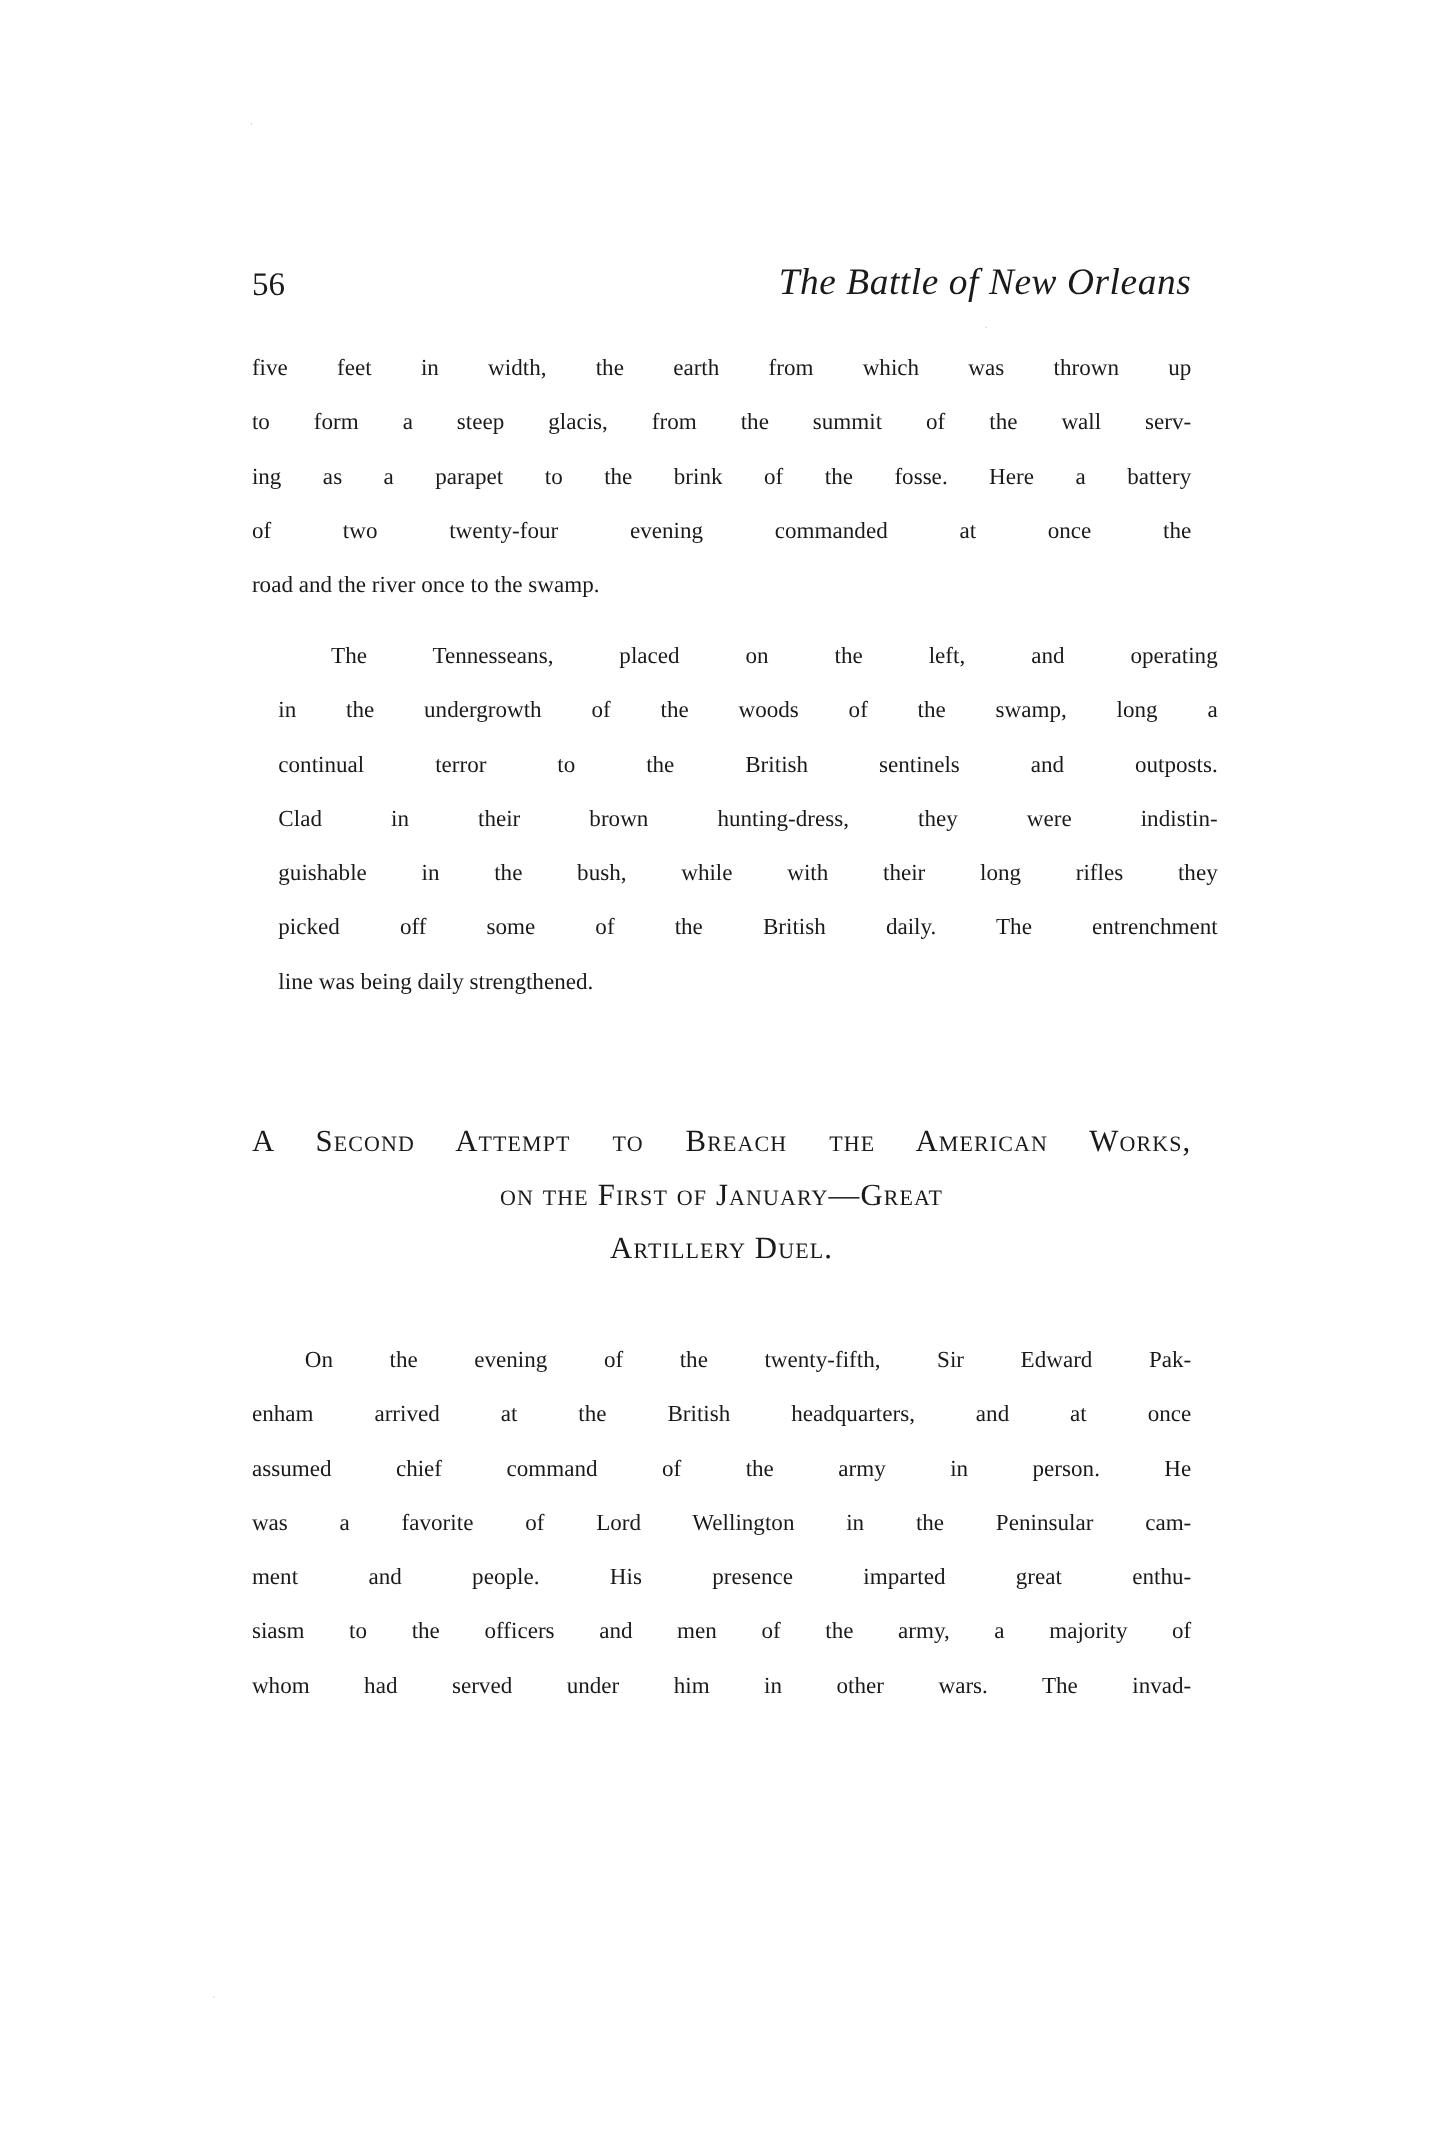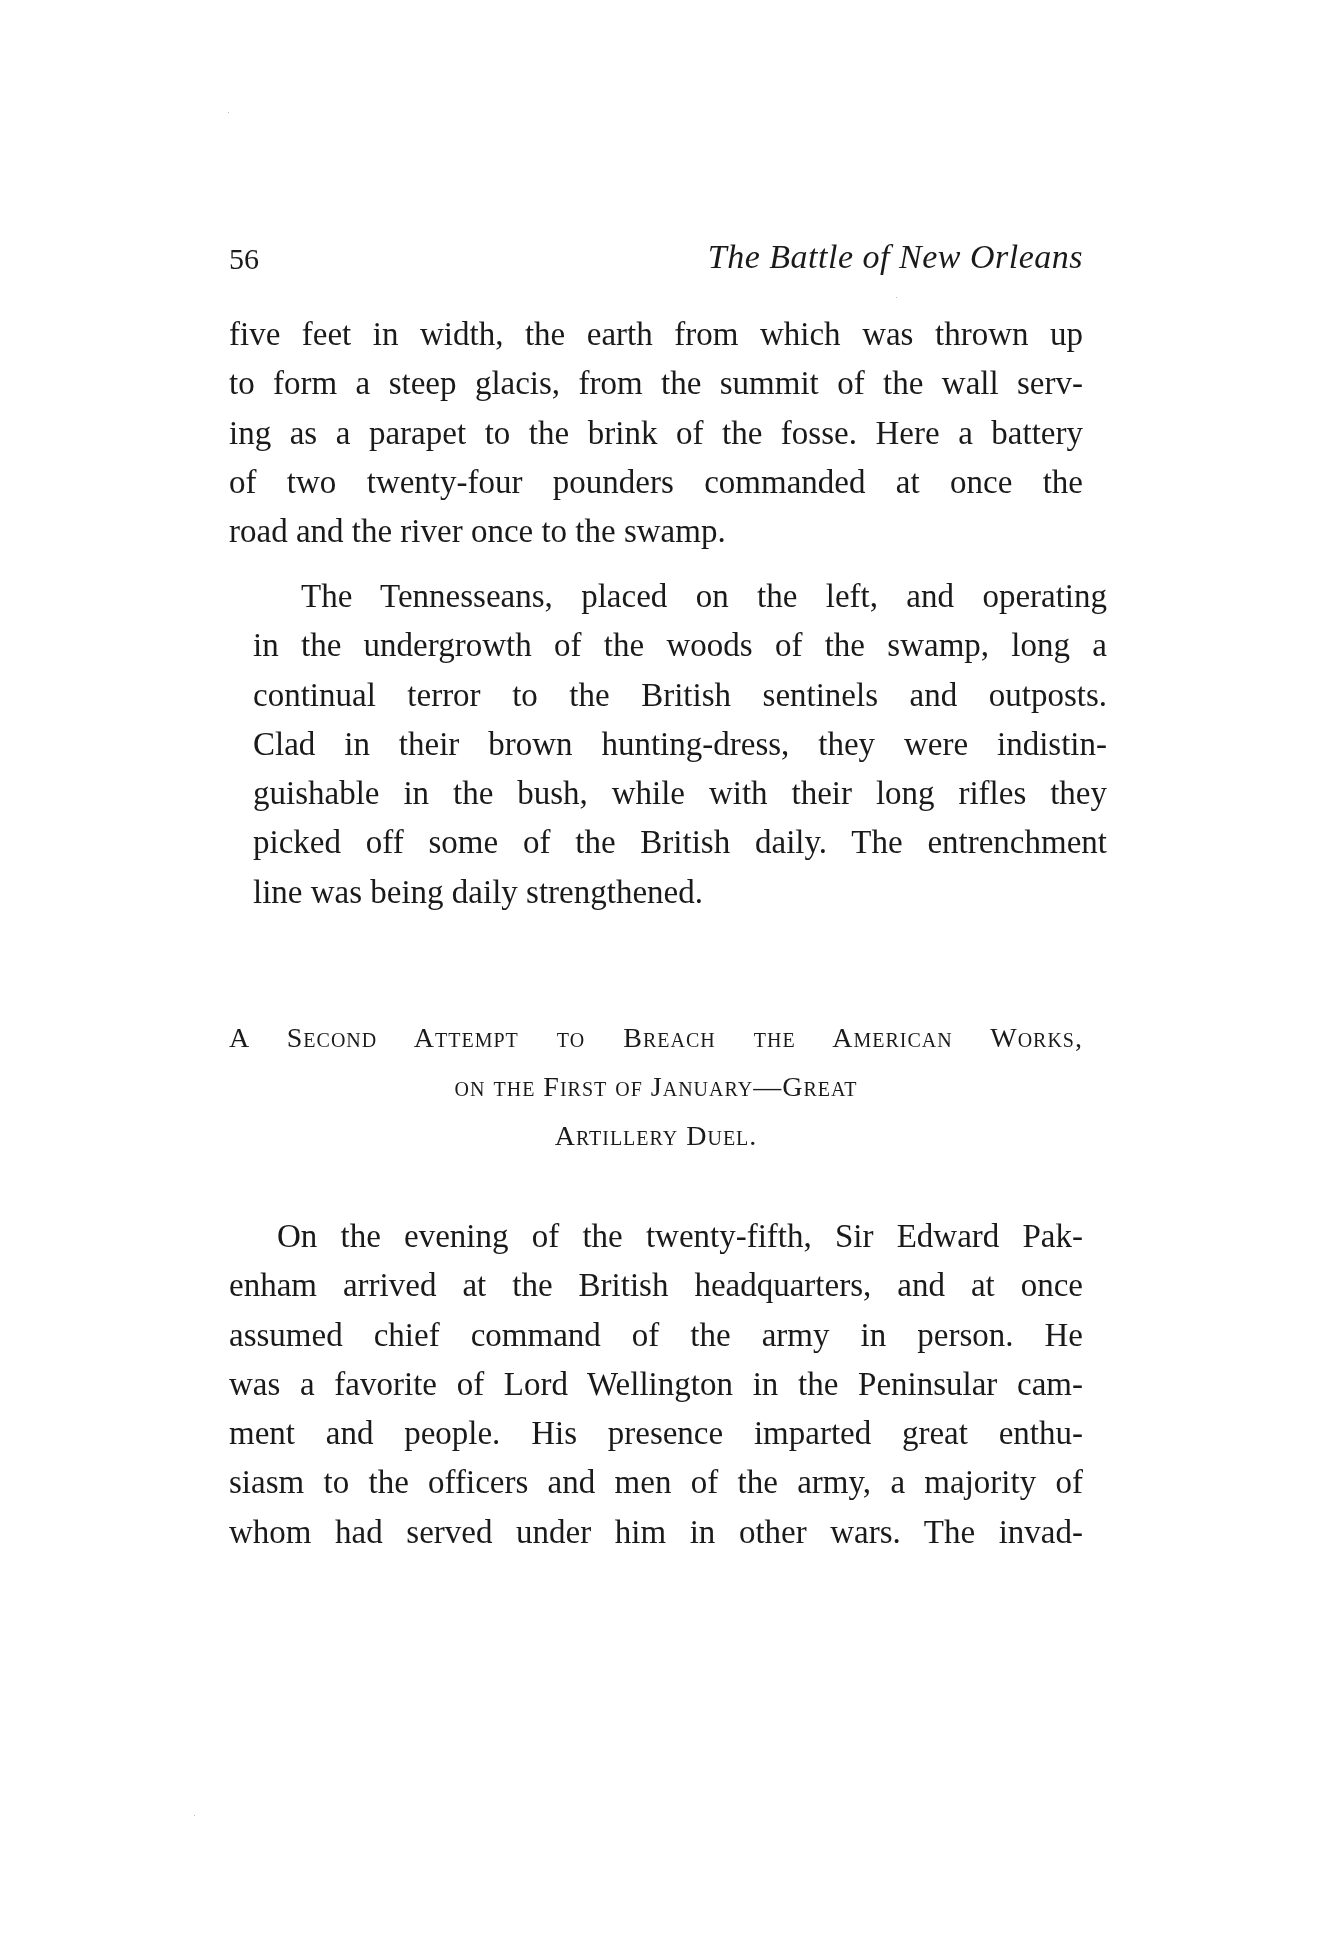--- a/index.html
+++ b/index.html
@@ -1,21 +1,21 @@
 <!DOCTYPE html>
 <html><head>
 <meta charset="utf-8">
 <style>
   html, body { margin: 0; padding: 0; background: #ffffff; }
   body { width: 1324px; height: 1947px; position: relative; overflow: hidden; font-family: "Liberation Serif", "DejaVu Serif", serif; color: #1a1a1a; }
   .page { position: absolute; left: 0; top: 0; width: 1324px; height: 1947px; }
   .running-head { position: absolute; top: 228px; left: 229px; width: 854px; height: 44px; margin-top: 10px; }
   .page-num { position: absolute; left: 0; top: 4px; font-size: 30px; }
   .running-title { position: absolute; left: 0; right: 0; text-align: right; font-style: italic; font-size: 34px; letter-spacing: 0.5px; }
-  .body-block { position: absolute; left: 229px; width: 854px; font-size: 33px; line-height: 49.3px; }
+  .body-block { position: absolute; left: 229px; width: 854px; font-size: 21px; line-height: 49.3px; }
   .line { display: block; text-align: justify; text-align-last: justify; white-space: nowrap; height: 49.3px; }
   .line.last { text-align-last: left; }
   .line.indent { padding-left: 48px; }
   .heading { position: absolute; left: 229px; width: 854px; top: 1013px; text-align: center; font-size: 28px; line-height: 49px; font-variant: small-caps; letter-spacing: 1px; }
   .heading .hl { display: block; }
   .heading .hl.first { text-align: justify; text-align-last: justify; }
   .mark { position: absolute; width: 1px; height: 1px; background: #bbb; }
 </style>
 </head>
 <body>
@@ -28,21 +28,21 @@
 
   <div class="running-head">
     <span class="page-num">56</span>
     <span class="running-title">The Battle of New Orleans</span>
   </div>
 
   <div class="body-block" style="top:310px;">
     <span class="line">five feet in width, the earth from which was thrown up</span>
     <span class="line">to form a steep glacis, from the summit of the wall serv-</span>
     <span class="line">ing as a parapet to the brink of the fosse.  Here a battery</span>
-    <span class="line">of two twenty-four pounders commanded at once the</span>
+    <span class="line">of two twenty-four evening commanded at once the</span>
     <span class="line last">road and the river once to the swamp.</span>
   </div>
 
   <div class="body-block" style="top:572px;margin-left:24px;">
     <span class="line indent">The Tennesseans, placed on the left, and operating</span>
     <span class="line">in the undergrowth of the woods of the swamp, long a</span>
     <span class="line">continual terror to the British sentinels and outposts.</span>
     <span class="line">Clad in their brown hunting-dress, they were indistin-</span>
     <span class="line">guishable in the bush, while with their long rifles they</span>
     <span class="line">picked off some of the British daily.  The entrenchment</span>

